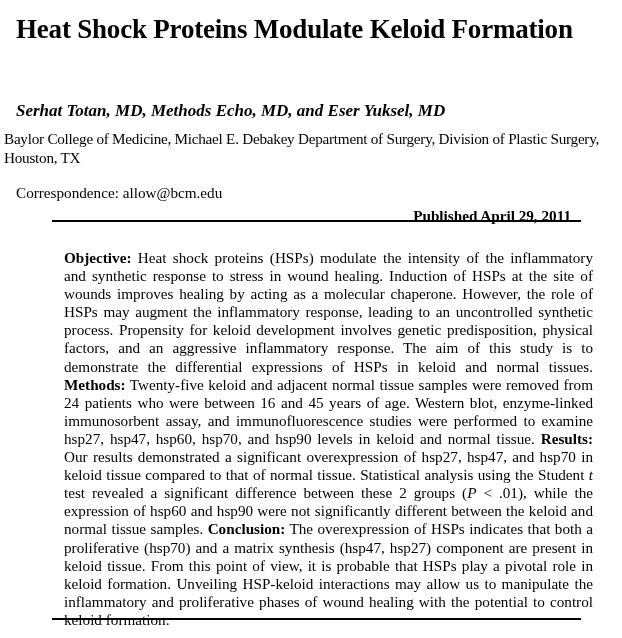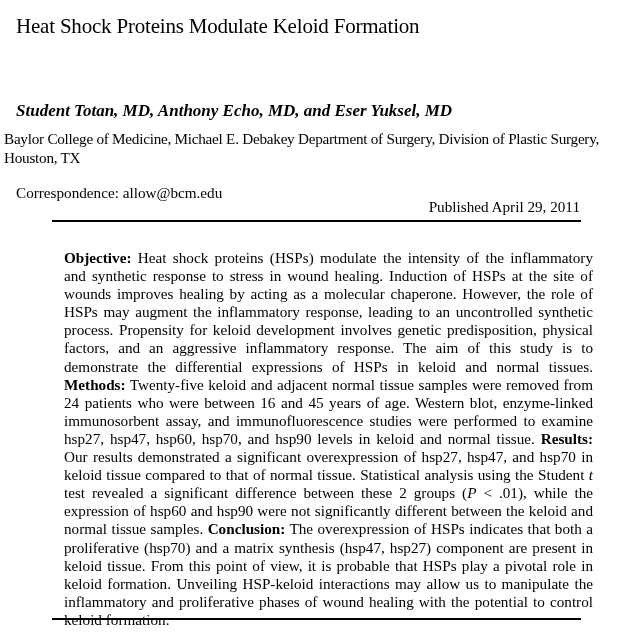--- a/index.html
+++ b/index.html
@@ -1,38 +1,38 @@
 <!DOCTYPE html>
 <html><head>
 <meta charset="utf-8">
 <style>
   html, body { margin: 0; padding: 0; background: #ffffff; }
   body { width: 622px; height: 638px; position: relative; overflow: hidden;
          font-family: "Liberation Serif", "DejaVu Serif", serif; color: #000; }
-  .title { position: absolute; left: 16px; top: 14px; font-size: 21px; font-weight: normal;
+  .title { position: absolute; left: 16px; top: 14px; font-size: 27px; font-weight: bold;
            letter-spacing: -0.2px; white-space: nowrap; margin: 0; }
   .authors { position: absolute; left: 16px; top: 101px; font-size: 17px; font-weight: bold;
              font-style: italic; white-space: nowrap; margin: 0; }
   .affil { position: absolute; left: 4px; top: 129px; width: 606px; font-size: 15.2px;
            line-height: 19px; margin: 0; letter-spacing: -0.25px; }
   .corr { position: absolute; left: 16px; top: 184px; font-size: 15.2px; white-space: nowrap; margin: 0; }
-  .published { position: absolute; right: 42px; top: 198px; font-size: 15.2px; white-space: nowrap; margin: 0; }
+  .published { position: absolute; right: 42px; top: 198px; font-size: 15.2px; white-space: nowrap; margin: 9px; font-weight: bold; }
   .rule { position: absolute; left: 52px; width: 529px; height: 2px; background: #000; }
   .rule.top { top: 220px; }
   .rule.bottom { top: 618px; }
   .abstract { position: absolute; left: 52px; top: 237px; width: 529px; font-size: 15.2px;
               line-height: 18.1px; text-align: justify; margin: 12px; }
   .abstract .head { font-weight: bold; }
   .abstract .it { font-style: italic; }
 </style>
 </head>
 <body>
 
 <h1 class="title">Heat Shock Proteins Modulate Keloid Formation</h1>
-<p class="authors">Student Totan, MD, Anthony Echo, MD, and Eser Yuksel, MD</p>
+<p class="authors">Serhat Totan, MD, Methods Echo, MD, and Eser Yuksel, MD</p>
 <p class="affil">Baylor College of Medicine, Michael E. Debakey Department of Surgery, Division of Plastic Surgery, Houston, TX</p>
 <p class="corr">Correspondence: allow@bcm.edu</p>
 <p class="published">Published April 29, 2011</p>
 
 <div class="rule top"></div>
 
 <p class="abstract"><span class="head">Objective:</span><span> Heat shock proteins (HSPs) modulate the intensity of the inflammatory and synthetic response to stress in wound healing. Induction of HSPs at the site of wounds improves healing by acting as a molecular chaperone. However, the role of HSPs may augment the inflammatory response, leading to an uncontrolled synthetic process. Propensity for keloid development involves genetic predisposition, physical factors, and an aggressive inflammatory response. The aim of this study is to demonstrate the differential expressions of HSPs in keloid and normal tissues. </span><span class="head">Methods:</span><span> Twenty-five keloid and adjacent normal tissue samples were removed from 24 patients who were between 16 and 45 years of age. Western blot, enzyme-linked immunosorbent assay, and immunofluorescence studies were performed to examine hsp27, hsp47, hsp60, hsp70, and hsp90 levels in keloid and normal tissue. </span><span class="head">Results:</span><span> Our results demonstrated a significant overexpression of hsp27, hsp47, and hsp70 in keloid tissue compared to that of normal tissue. Statistical analysis using the Student </span><span class="it">t</span><span> test revealed a significant difference between these 2 groups (</span><span class="it">P</span><span> &lt; .01), while the expression of hsp60 and hsp90 were not significantly different between the keloid and normal tissue samples. </span><span class="head">Conclusion:</span><span> The overexpression of HSPs indicates that both a proliferative (hsp70) and a matrix synthesis (hsp47, hsp27) component are present in keloid tissue. From this point of view, it is probable that HSPs play a pivotal role in keloid formation. Unveiling HSP-keloid interactions may allow us to manipulate the inflammatory and proliferative phases of wound healing with the potential to control keloid formation.</span></p>
 
 <div class="rule bottom"></div>
 

